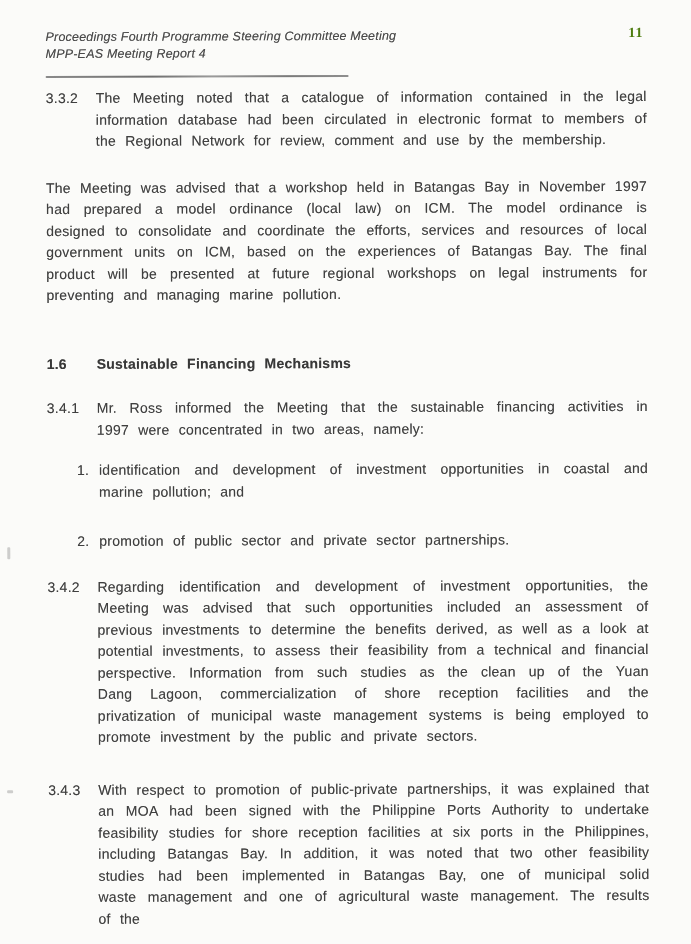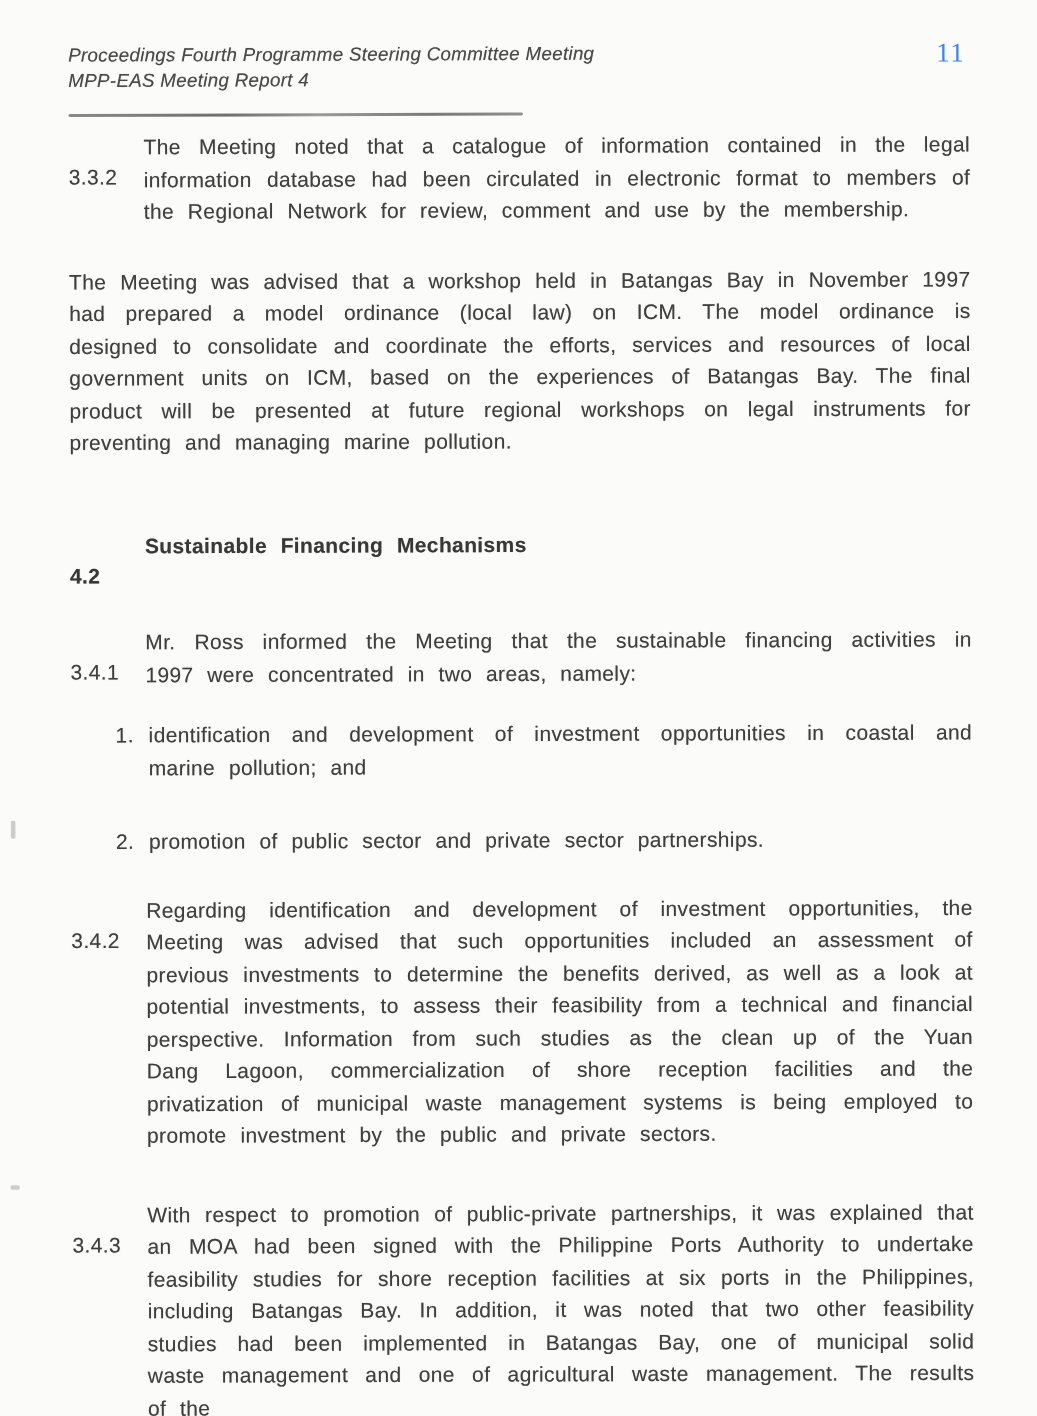--- a/index.html
+++ b/index.html
@@ -29,23 +29,24 @@
     line-height: 17px;
     color: #4a4a4a;
     letter-spacing: 0.2px;
     text-shadow: 0 0 0.5px rgba(70,70,70,0.55);
   }
   .pageno {
     position: absolute;
     top: 26px;
     right: 46px;
     font-family: "Liberation Serif", serif;
-    font-size: 18px;
-    color: #3b82f6;
+    font-size: 14px;
+    color: #4d7c0f;
     letter-spacing: 1px;
+    font-weight: bold;
   }
   .rule {
     margin-top: 13px;
     height: 2px;
     width: 303px;
     background: linear-gradient(90deg, #8a8a8a 0%, #6f6f6f 35%, #9a9a9a 55%, #7a7a7a 80%, #8f8f8f 100%);
     border-radius: 1px;
   }
   
   .section {
@@ -53,21 +54,20 @@
     color: #3f3f3f;
     font-size: 14px;
     line-height: 21.5px;
     letter-spacing: 0.25px;
     word-spacing: 5px;
     text-shadow: 0 0 0.5px rgba(70,70,70,0.5);
   }
   .sec-num {
     width: 50px;
     flex-shrink: 0;
-    margin-top: 20px;
   }
   .sec-body {
     flex: 1;
     text-align: justify;
   }
   .sec-332 { margin-top: 10px; }
   .sec-333 { margin-top: 25px; }
   .sec-34  { margin-top: 47px; font-weight: bold; color: #383838; }
   .sec-34 .sec-body { text-align: left; }
   .sec-341 { margin-top: 23px; }
@@ -119,21 +119,21 @@
   <div class="section sec-332">
     <div class="sec-num">3.3.2</div>
     <div class="sec-body">The Meeting noted that a catalogue of information contained in the legal information database had been circulated in electronic format to members of the Regional Network for review, comment and use by the membership.</div>
   </div>
 
   <div class="section sec-333">
     <div class="sec-body">The Meeting was advised that a workshop held in Batangas Bay in November 1997 had prepared a model ordinance (local law) on ICM. The model ordinance is designed to consolidate and coordinate the efforts, services and resources of local government units on ICM, based on the experiences of Batangas Bay. The final product will be presented at future regional workshops on legal instruments for preventing and managing marine pollution.</div>
   </div>
 
   <div class="section sec-34">
-    <div class="sec-num">4.2</div>
+    <div class="sec-num">1.6</div>
     <div class="sec-body">Sustainable Financing Mechanisms</div>
   </div>
 
   <div class="section sec-341">
     <div class="sec-num">3.4.1</div>
     <div class="sec-body">Mr. Ross informed the Meeting that the sustainable financing activities in 1997 were concentrated in two areas, namely:</div>
   </div>
 
   <div class="list-item li-1">
     <div class="li-marker">1.</div>

